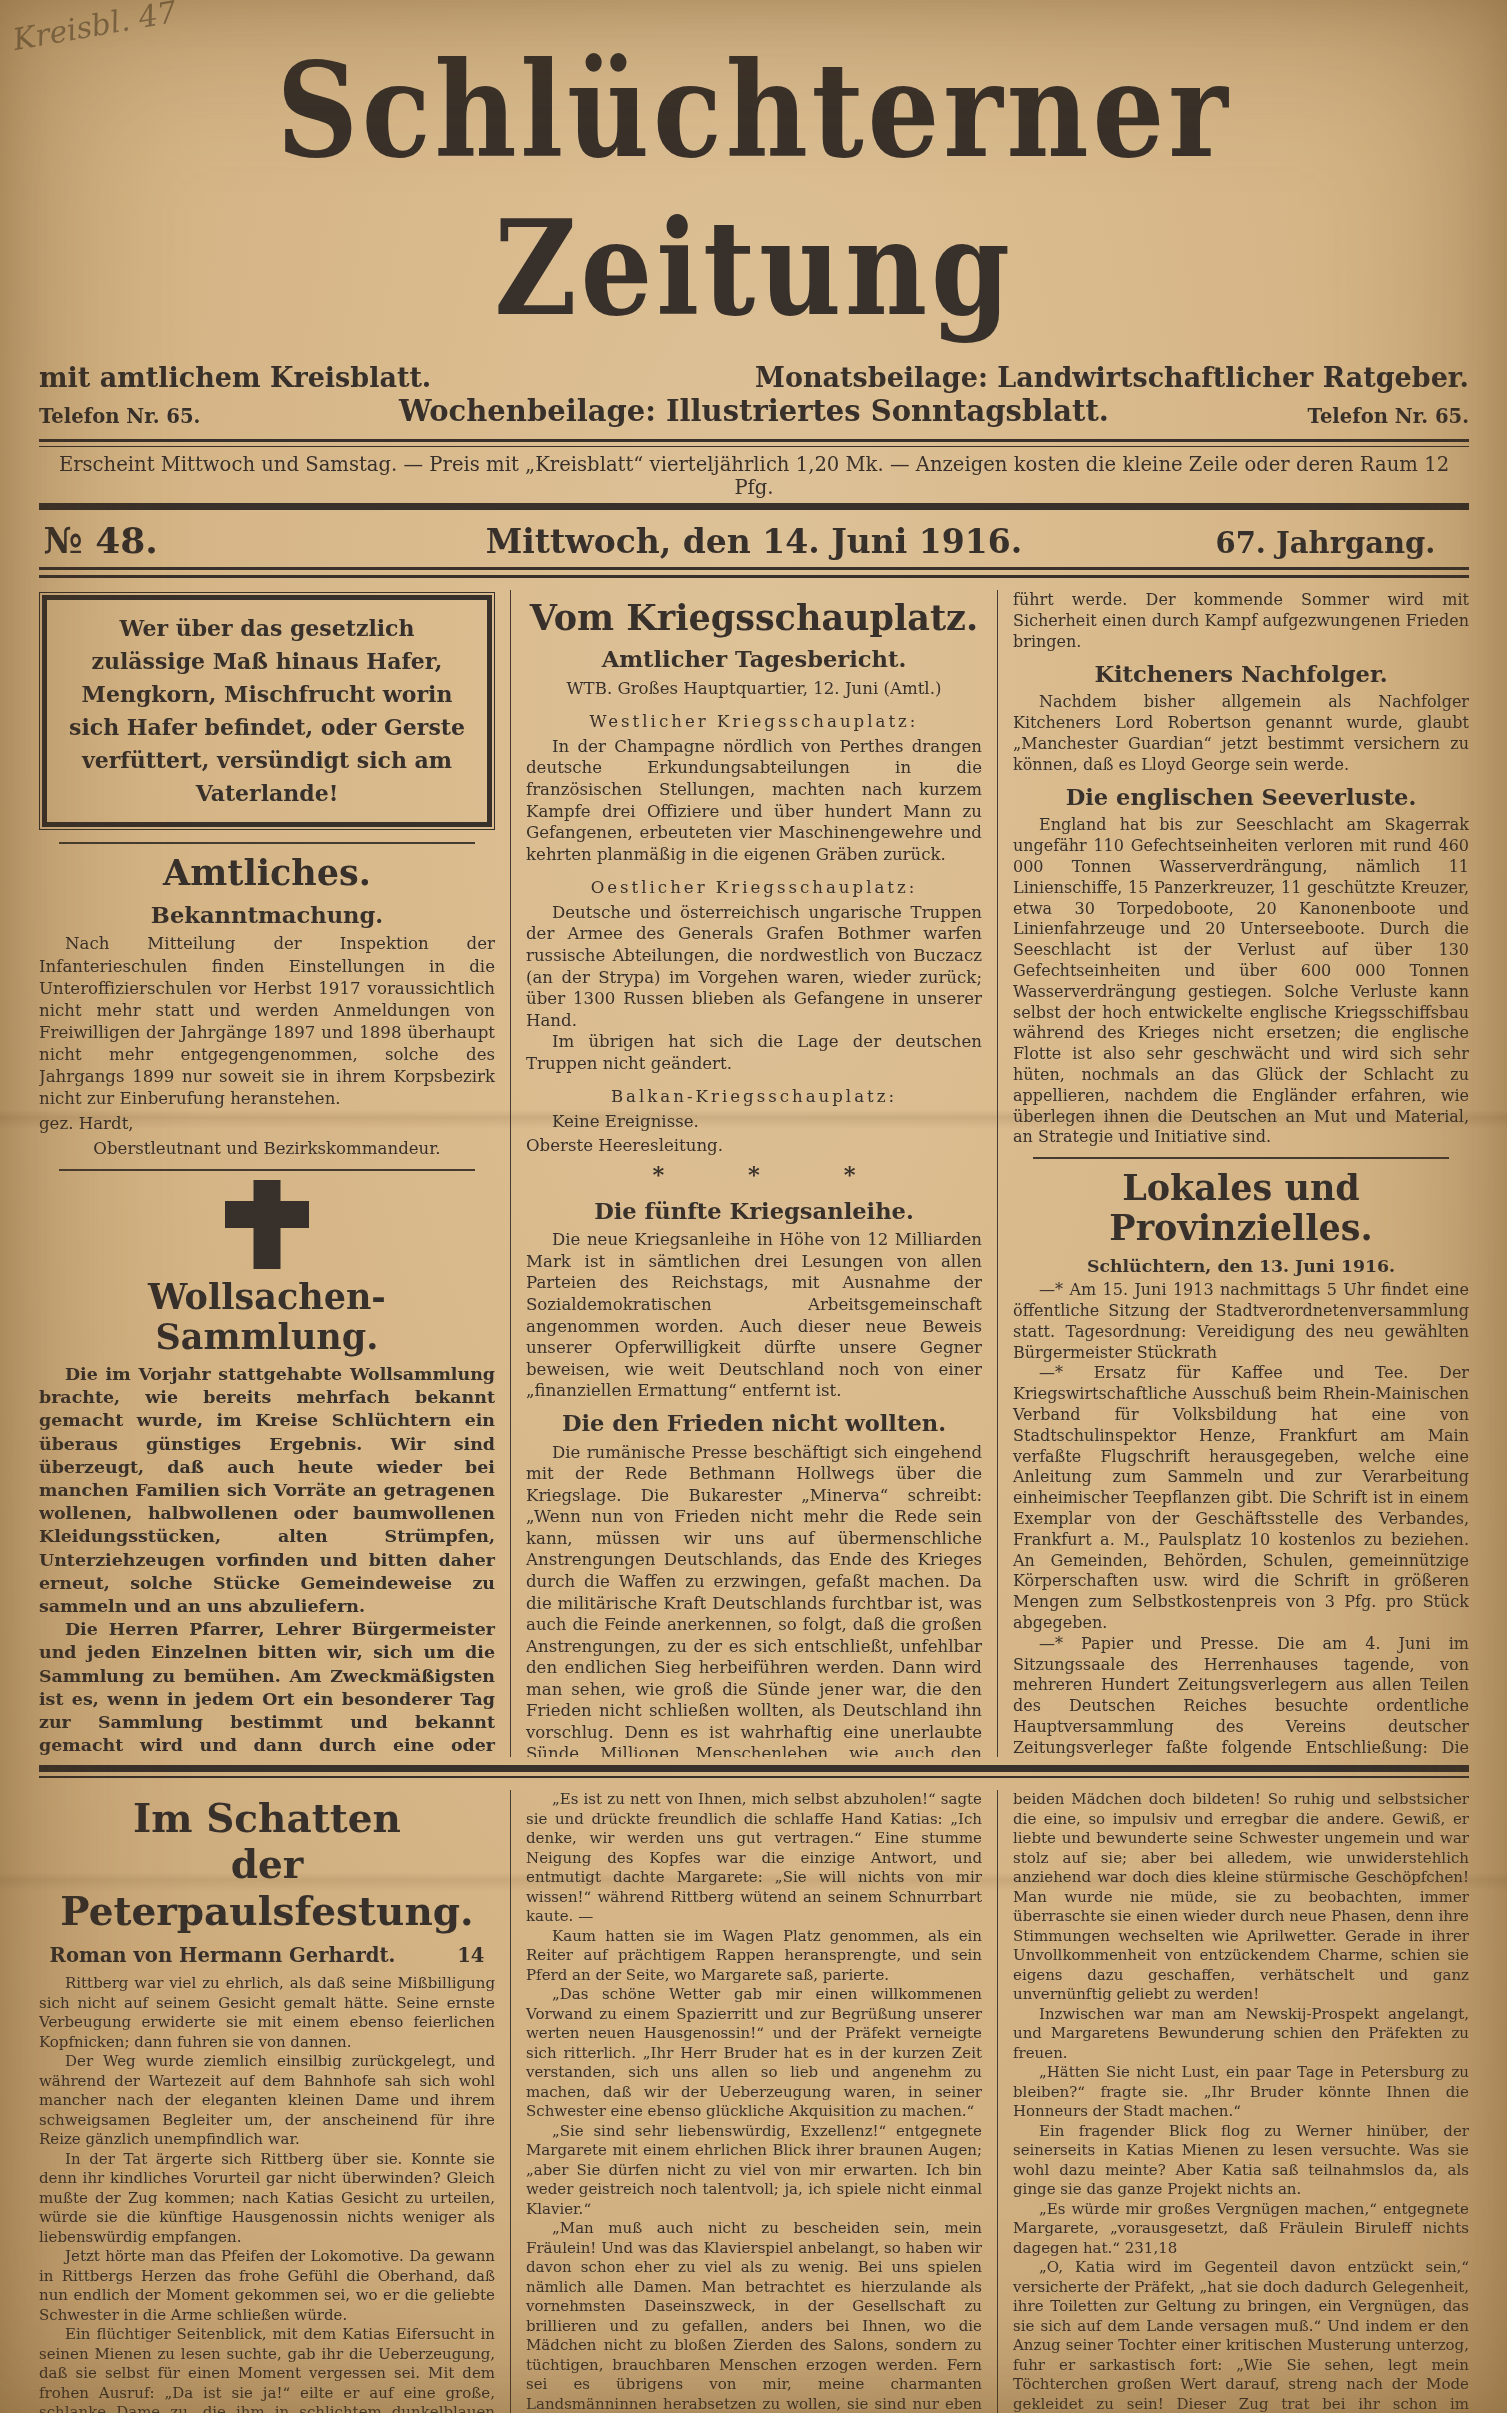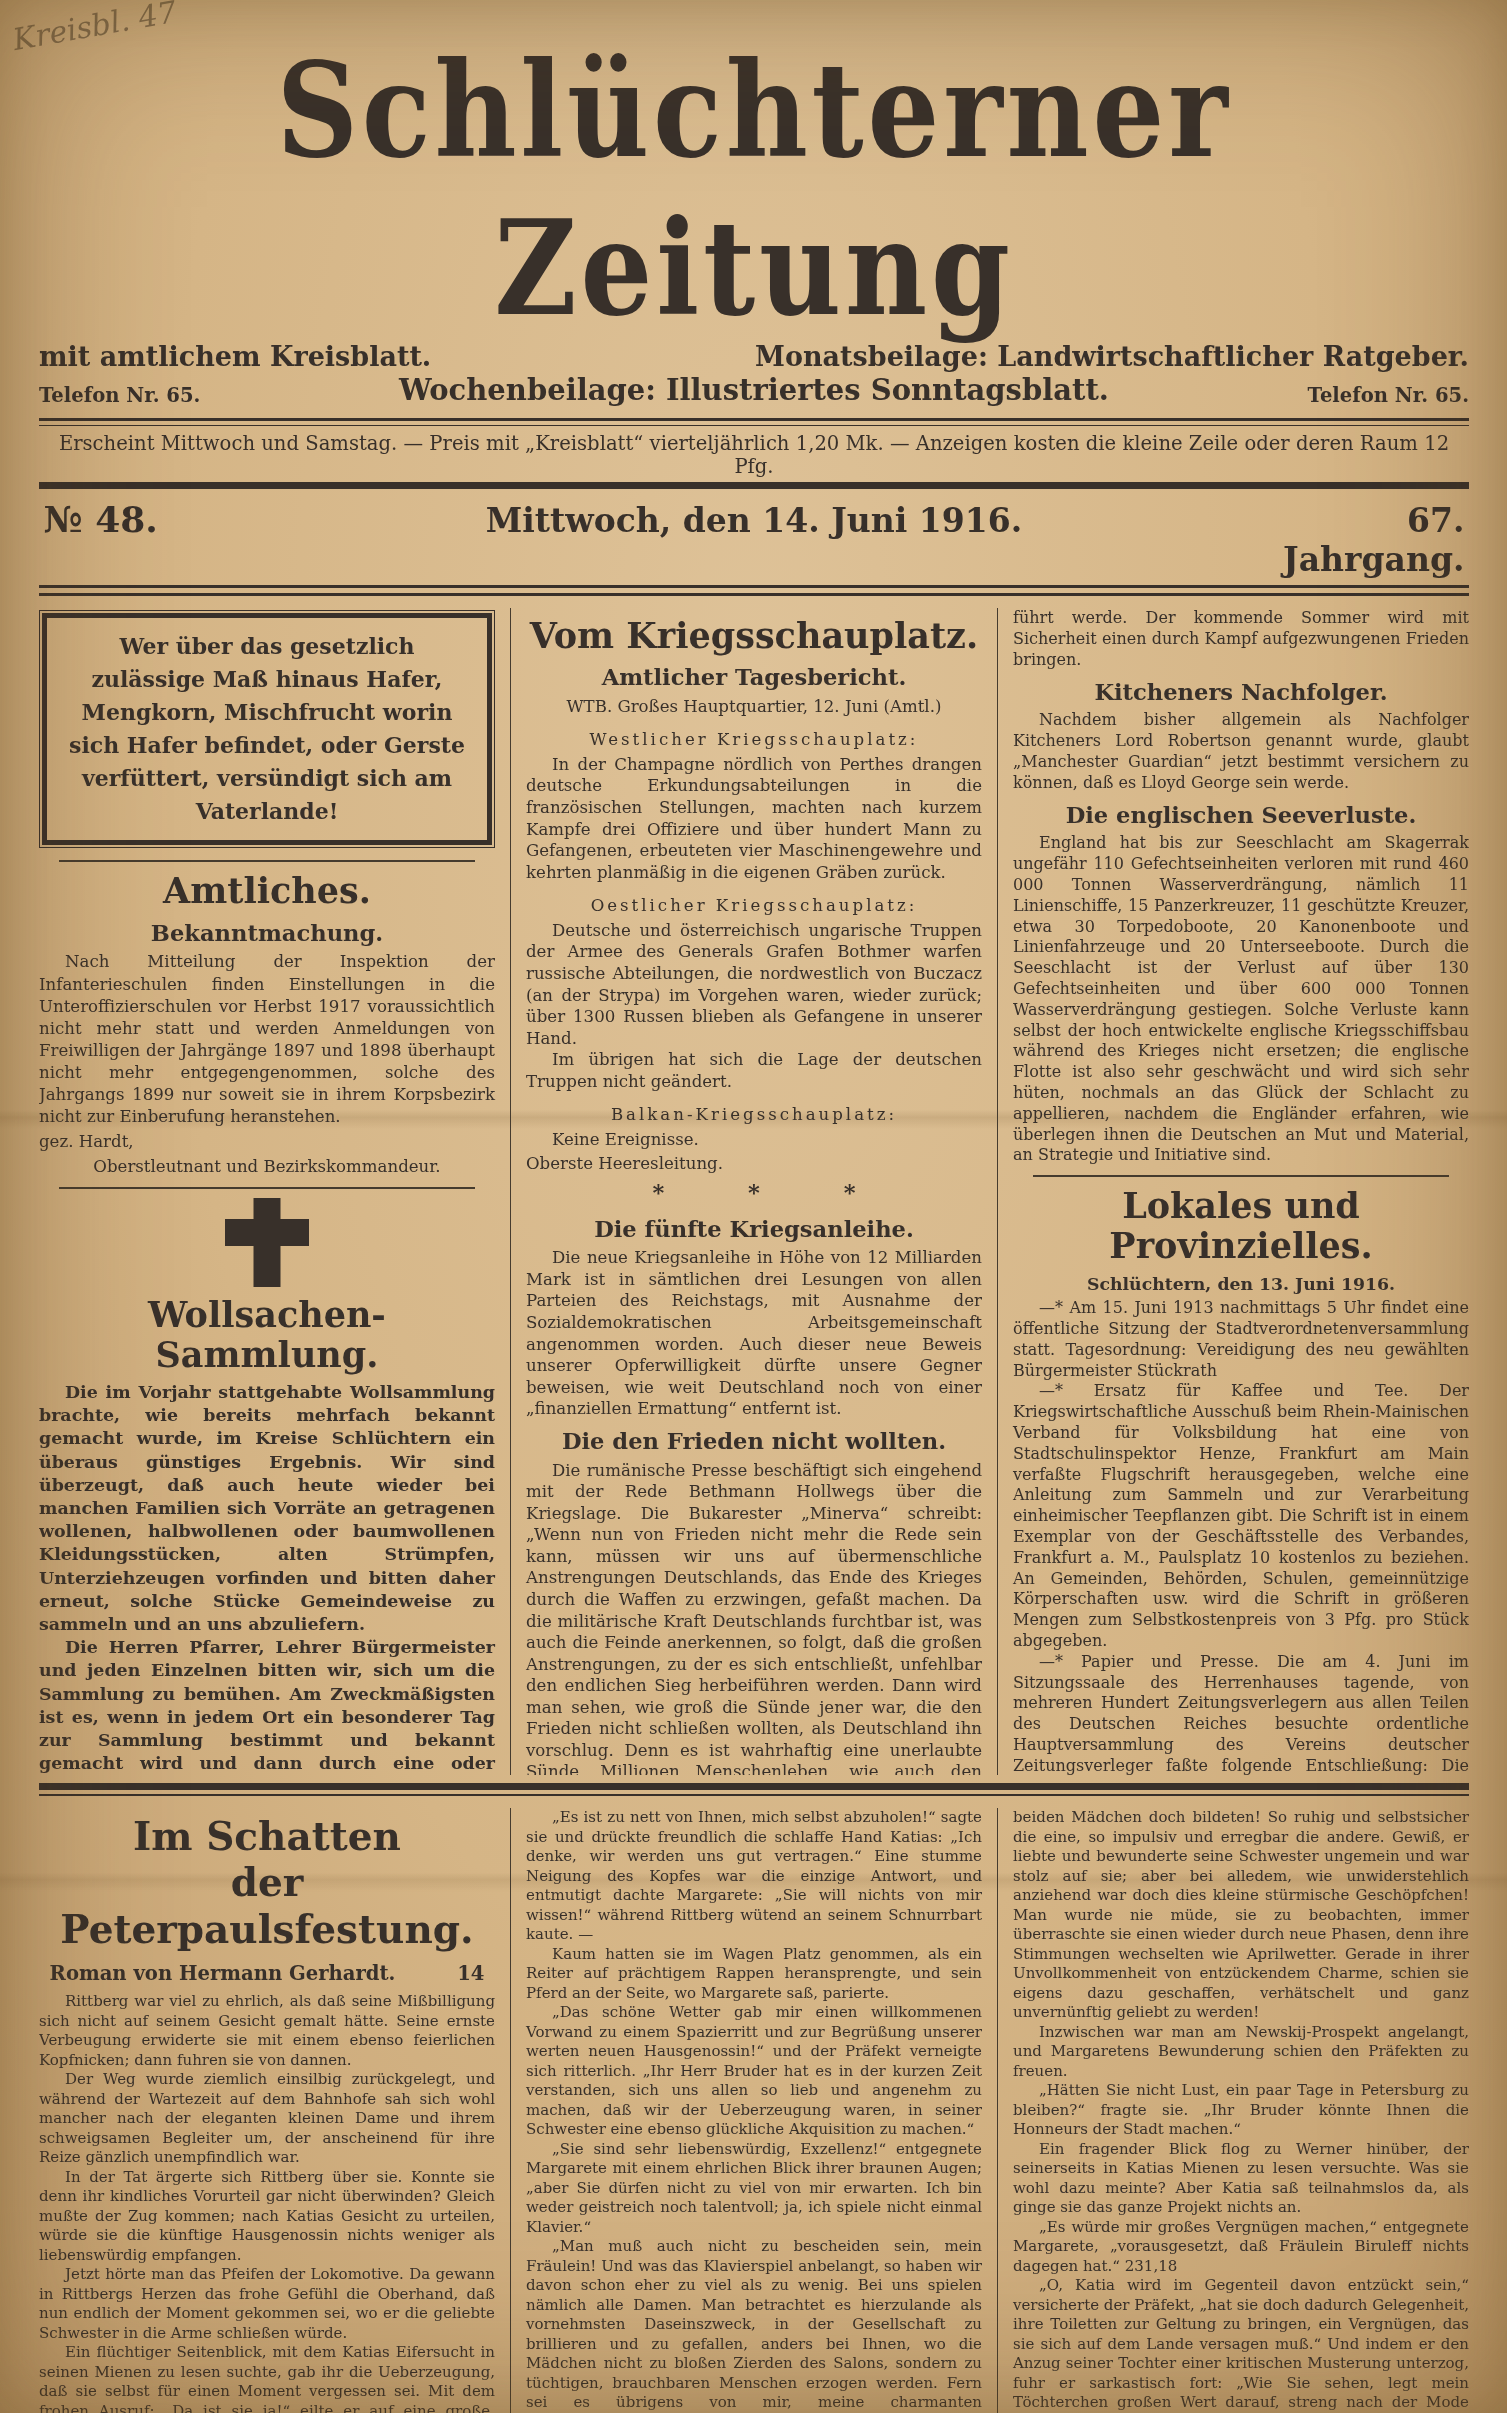--- a/index.html
+++ b/index.html
@@ -12,32 +12,32 @@
       radial-gradient(ellipse at 50% 28%, #dec298 0%, #d5b586 55%, #c29e6e 100%);
   }
   body::after{content:"";position:absolute;inset:0;pointer-events:none;
     box-shadow: inset 0 0 173px rgba(96,64,22,.45), inset 0 0 45px rgba(120,90,45,.25);}
   .sheet{position:absolute;inset:0;padding:4.5px 39px 0;}
   .handwriting{position:absolute;top:7.5px;left:12px;font-size:30px;font-style:italic;
     color:#6e5b41;transform:rotate(-10deg);opacity:.8;}
   .m-title{margin:53px 0 3px;text-align:center;font-weight:bold;font-size:113px;line-height:1.2;
     letter-spacing:3.8px;transform:scaleY(1.16);transform-origin:50% 60%;}
   .m-subrow1{display:flex;justify-content:space-between;align-items:flex-end;
-    font-weight:bold;font-size:27px;margin-top:12px;}
+    font-weight:bold;font-size:27px;margin-top:33px;}
   .m-subrow2{display:flex;align-items:flex-end;font-weight:bold;margin-top:1.5px;}
   .m-subrow2 .tel{font-size:19.6px;width:249px;}
   .m-subrow2 .tel.r{text-align:right;}
   .m-subrow2 .mid{flex:1;text-align:center;font-size:29px;}
   .rule-a{border-top:3px solid #38302a;border-bottom:0.8px solid #38302a;height:3.8px;margin-top:10.6px;}
   .m-info{text-align:center;font-size:19.6px;margin:6px 0 4.5px;}
   .rule-b{height:6.8px;background:#38302a;}
   .m-dateline{display:flex;align-items:baseline;font-weight:bold;padding:9px 4.5px 6px;}
   .m-dateline .iss{font-size:36px;width:249px;}
   .m-dateline .dat{flex:1;text-align:center;font-size:33px;}
-  .m-dateline .vol{width:249px;text-align:right;font-size:33px;}
+  .m-dateline .vol{width:249px;text-align:left;font-size:29px;}
   .rule-c{border-top:3px solid #38302a;border-bottom:3px solid #38302a;height:5.3px;}
   .cols{display:flex;margin-top:12px;}
   .cols .col{flex:1 1 0;min-width:0;padding:0 15px;overflow:hidden;}
   .cols .col:first-child{padding-left:0;}
   .cols .col:last-child{padding-right:0;}
   .cols .col + .col{border-left:1.5px solid #453b2e;}
   .cols.upper{height:1167px;}
   .cols.novel{height:754px;}
   .col-l{font-size:16.6px;line-height:1.33;}
   .col-m{font-size:16.6px;line-height:1.3;}

